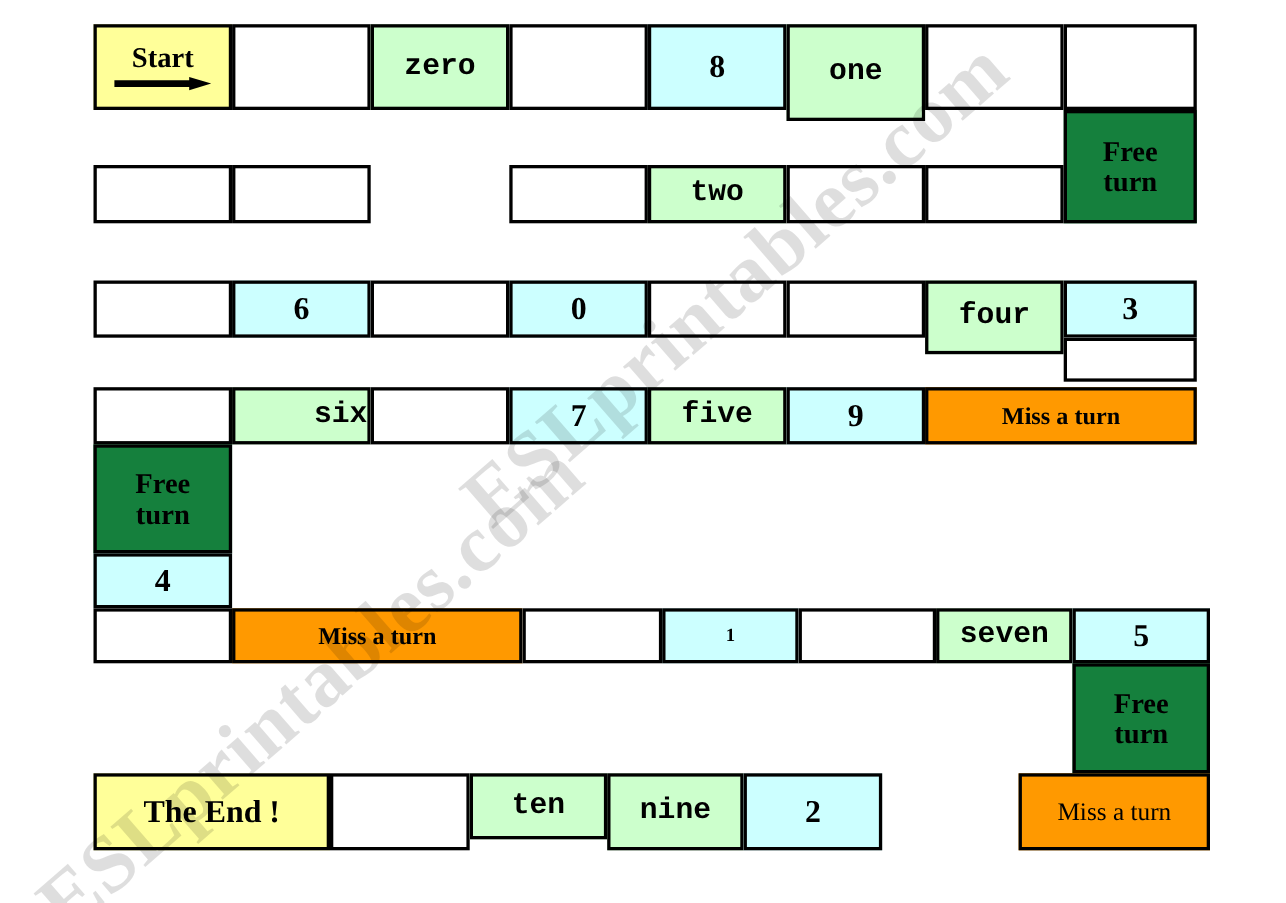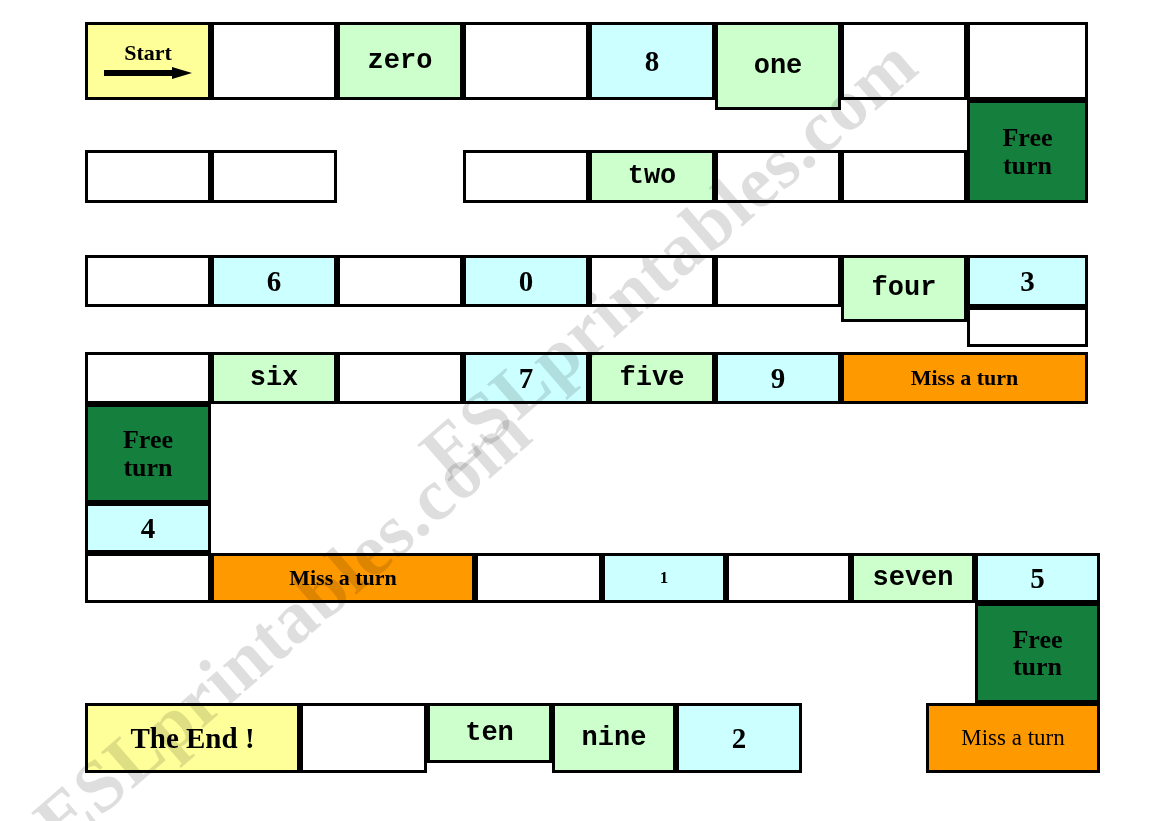--- a/index.html
+++ b/index.html
@@ -71,21 +71,21 @@
   .cell.green   { background: #ccffcc; font-family: Liberation Mono, monospace; }
   .cell.blue    { background: #ccffff; }
   .cell.yellow  { background: #ffff99; }
   .cell.red     { background: #15803d; }
   .cell.orange  { background: #ff9900; }
   .cell.white   { background: #ffffff; }
 
   .t-word  { font-size: 27px; }
   .t-num   { font-size: 29px; }
   .t-small { font-size: 17px; }
-  .t-start { font-size: 22px; }
+  .t-start { font-size: 26px; }
   .t-end   { font-size: 29px; }
   .t-miss  { font-size: 22px; }
   .t-missplain { font-size: 23px; font-weight: normal; }
   .t-free  { font-size: 26px; }
 
   .stacked {
     flex-direction: column;
     justify-content: center;
   }
 
@@ -194,21 +194,21 @@
       <span class="t-num">3</span>
     </div>
 
   <div class="cell white" style="left:967px; top:307px; width:121px; height:40px;">
       <span class="t-word"></span>
     </div>
 
   <div class="cell white" style="left:85px;  top:352px; width:126px; height:52px;">
       <span class="t-word"></span>
     </div>
-  <div class="cell green" style="left:211px; top:352px; width:126px; height:52px;">
+  <div class="cell green" style="left:211px; top:352px; width:126px; height:52px;justify-content:flex-end;">
       <span class="t-word">six</span>
     </div>
   <div class="cell white" style="left:337px; top:352px; width:126px; height:52px;">
       <span class="t-word"></span>
     </div>
   <div class="cell blue" style="left:463px; top:352px; width:126px; height:52px;">
       <span class="t-num">7</span>
     </div>
   <div class="cell green" style="left:589px; top:352px; width:126px; height:52px;">
       <span class="t-word">five</span>

